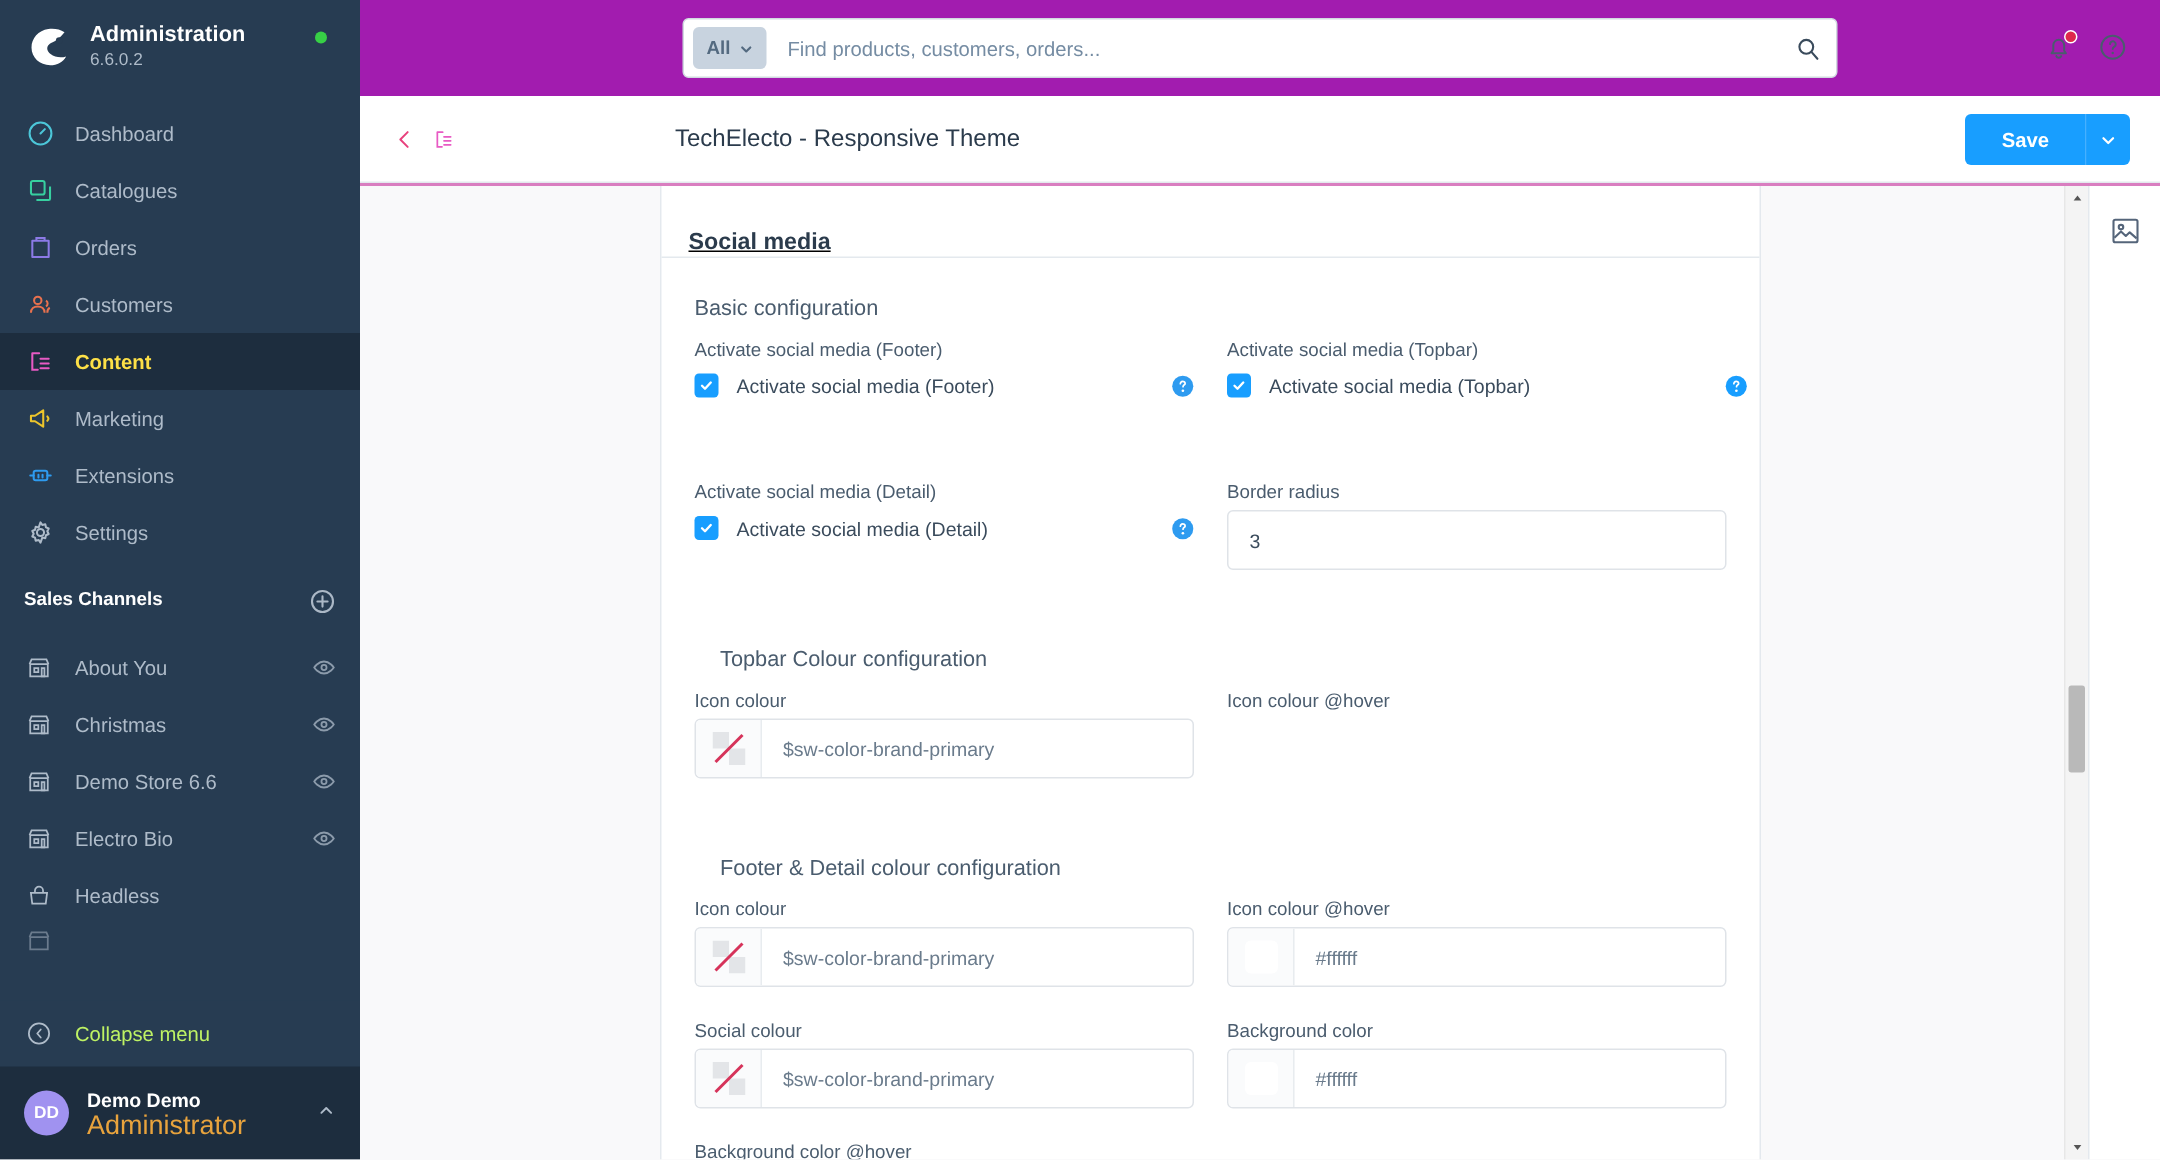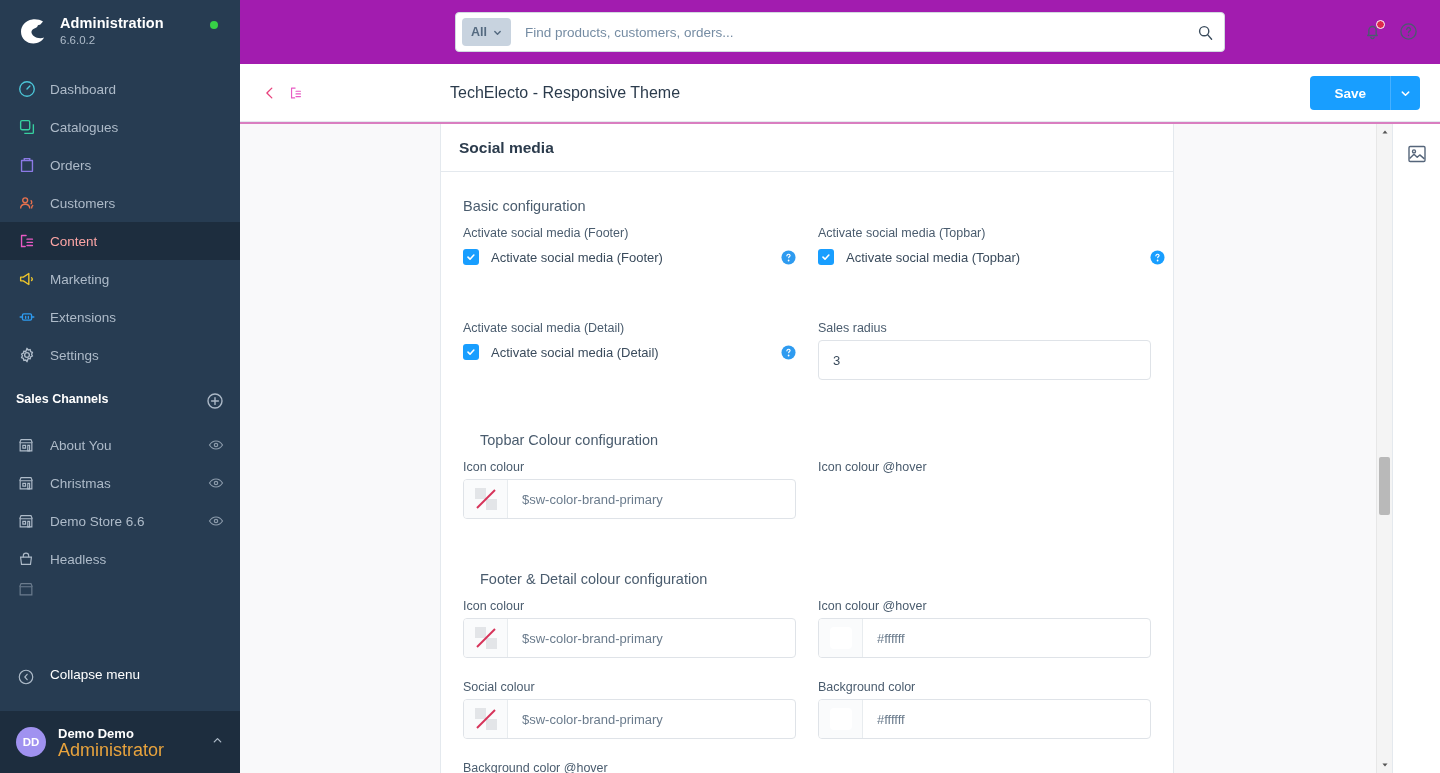--- a/index.html
+++ b/index.html
@@ -22,41 +22,41 @@
   .sb-title { color: #fff; font-size: 14.5px; font-weight: bold; line-height: 17px; letter-spacing: .1px; }
   .sb-version { color: #aebbc9; font-size: 11.5px; line-height: 15px; margin-top: 1px; }
   .sb-dot { width: 8px; height: 8px; border-radius: 50%; background: #37d046; position: absolute; right: 22px; top: 21px; }
 
   .sb-nav { margin-top: 10px; }
   .sb-item {
     display: flex; align-items: center; height: 38px; padding: 0 16px;
     color: #aebbc9; font-size: 13.5px; cursor: pointer; position: relative;
   }
   .sb-item .ic { width: 22px; height: 22px; flex: 0 0 22px; margin-right: 12px; display: flex; align-items: center; justify-content: center; }
-  .sb-item.active { background: #1d2d3e; color: #fca5a5; font-weight: normal; }
+  .sb-item.active { background: #1d2d3e; color: #fde047; font-weight: bold; }
   .sb-item .lbl { white-space: nowrap; overflow: hidden; }
 
   .sb-section {
     display: flex; align-items: flex-start; justify-content: space-between;
     padding: 0 16px; height: 34px; margin-top: 18px;
     color: #fff; font-size: 12.5px; font-weight: bold;
   }
   .sb-plus { width: 18px; height: 18px; opacity: .85; cursor: pointer; }
   .sb-ch {
     display: flex; align-items: center; height: 38px; padding: 0 16px;
     color: #aebbc9; font-size: 13.5px; cursor: pointer;
   }
   .sb-ch .ic { width: 20px; height: 20px; flex: 0 0 20px; margin-right: 14px; display:flex;align-items:center;justify-content:center; }
   .sb-ch .lbl { flex: 1; white-space: nowrap; }
   .sb-ch .eye { width: 16px; height: 16px; opacity: .75; }
 
   .sb-collapse {
     position: absolute; left: 0; right: 0; bottom: 62px; height: 44px;
-    display: flex; align-items: flex-start; padding: 0 16px;
-    color: #ffffff; font-size: 13.5px; background: #273c52; cursor: pointer;
+    display: flex; align-items: center; padding: 0 16px;
+    color: #bef264; font-size: 13.5px; background: #273c52; cursor: pointer;
   }
   .sb-collapse .ic { width: 20px; height: 20px; margin-right: 14px; flex:0 0 20px; display:flex;align-items:center;justify-content:center;}
 
   .sb-user {
     position: absolute; left: 0; right: 0; bottom: 0; height: 62px;
     background: #1d2d3e; display: flex; align-items: center; padding: 0 16px;
   }
   .avatar {
     width: 30px; height: 30px; border-radius: 50%; background: #a092f0;
     color: #fff; font-size: 11.5px; font-weight: bold;
@@ -96,21 +96,21 @@
   }
   .pinkline { height: 2px; background: #d97ec0; flex: 0 0 2px; }
 
   
   .content-area { flex: 1; display: flex; min-height: 0; position: relative; background: #f9f9fa; }
   .scroller { flex: 1; overflow: hidden; position: relative; display: flex; justify-content: center; }
   .card {
     position: absolute; left: 200px; top: 0; width: 734px; background: #fff;
     border: 1px solid #e4e9ee; border-top: 0; border-radius: 0 0 4px 4px;
   }
-  .card-head { height: 48px; display: flex; align-items: center; padding: 16px 18px; border-bottom: 1px solid #e4e9ee; }
+  .card-head { height: 48px; display: flex; align-items: flex-end; padding: 0 18px; border-bottom: 1px solid #e4e9ee; text-decoration: underline; }
   .card-head h2 { font-size: 15.5px; font-weight: bold; color: #2b3b4c; }
   .card-body { padding: 26px 22px 30px 22px; }
 
   .group-title { font-size: 14.5px; color: #4a5c6e; margin-bottom: 12px; }
   .group-title.gap { margin-top: 30px; margin-left: 17px; }
   .row { display: flex; gap: 22px; }
   .col { width: 333px; flex: 0 0 333px; }
   .col.empty { visibility: hidden; }
   .field { margin-bottom: 22px; }
   .flabel { font-size: 12.5px; color: #4a5c6e; margin-bottom: 5px; display: block; }
@@ -307,20 +307,37 @@
       </span>
       <span class="lbl">Demo Store 6.6</span>
       <span class="eye">
         <svg viewBox="0 0 16 16" width="16" height="16" fill="none" stroke="#aebbc9" stroke-width="1.2">
             <path d="M1.5 8S4 4 8 4s6.5 4 6.5 4-2.5 4-6.5 4S1.5 8 1.5 8z"></path>
             <circle cx="8" cy="8" r="1.7"></circle>
           </svg>
       </span>
     </div>
 
+    <div class="sb-ch">
+      <span class="ic">
+        <svg viewBox="0 0 20 20" width="18" height="18" fill="none" stroke="#aebbc9" stroke-width="1.3">
+            <path d="M3.5 7.5h13v9h-13z"></path>
+            <path d="M3 7.5L4.5 4h11L17 7.5"></path>
+            <path d="M6.5 10.5h3v3h-3z"></path>
+            <path d="M12 10.5h2v6h-2z"></path>
+          </svg>
+      </span>
+      <span class="lbl">Electro Bio</span>
+      <span class="eye">
+        <svg viewBox="0 0 16 16" width="16" height="16" fill="none" stroke="#aebbc9" stroke-width="1.2">
+            <path d="M1.5 8S4 4 8 4s6.5 4 6.5 4-2.5 4-6.5 4S1.5 8 1.5 8z"></path>
+            <circle cx="8" cy="8" r="1.7"></circle>
+          </svg>
+      </span>
+    </div>
 
     <div class="sb-ch">
       <span class="ic">
         <svg viewBox="0 0 20 20" width="18" height="18" fill="none" stroke="#aebbc9" stroke-width="1.3">
             <path d="M4 8h12l-1 8H5L4 8z"></path>
             <path d="M7 8V6.5a3 3 0 016 0V8"></path>
           </svg>
       </span>
       <span class="lbl">Headless</span>
     </div>
@@ -490,21 +507,21 @@
                           <circle cx="8" cy="8" r="7.5" fill="#2e9bf0"></circle>
                           <path d="M6.3 6.2a1.75 1.75 0 012.7-1.4c1 .7.8 1.7.1 2.2-.6.4-.9.7-.9 1.3" fill="none" stroke="#fff" stroke-width="1.25" stroke-linecap="round"></path>
                           <circle cx="8.1" cy="11.2" r=".95" fill="#fff"></circle>
                         </svg>
                     </span>
                   </div>
                 </div>
               </div>
               <div class="col">
                 <div class="field">
-                  <label class="flabel">Sales radius</label>
+                  <label class="flabel">Border radius</label>
                   <div class="input">3</div>
                 </div>
               </div>
             </div>
 
             <div class="group-title gap">Topbar Colour configuration</div>
             <div class="row">
               <div class="col">
                 <div class="field">
                   <label class="flabel">Icon colour</label>

